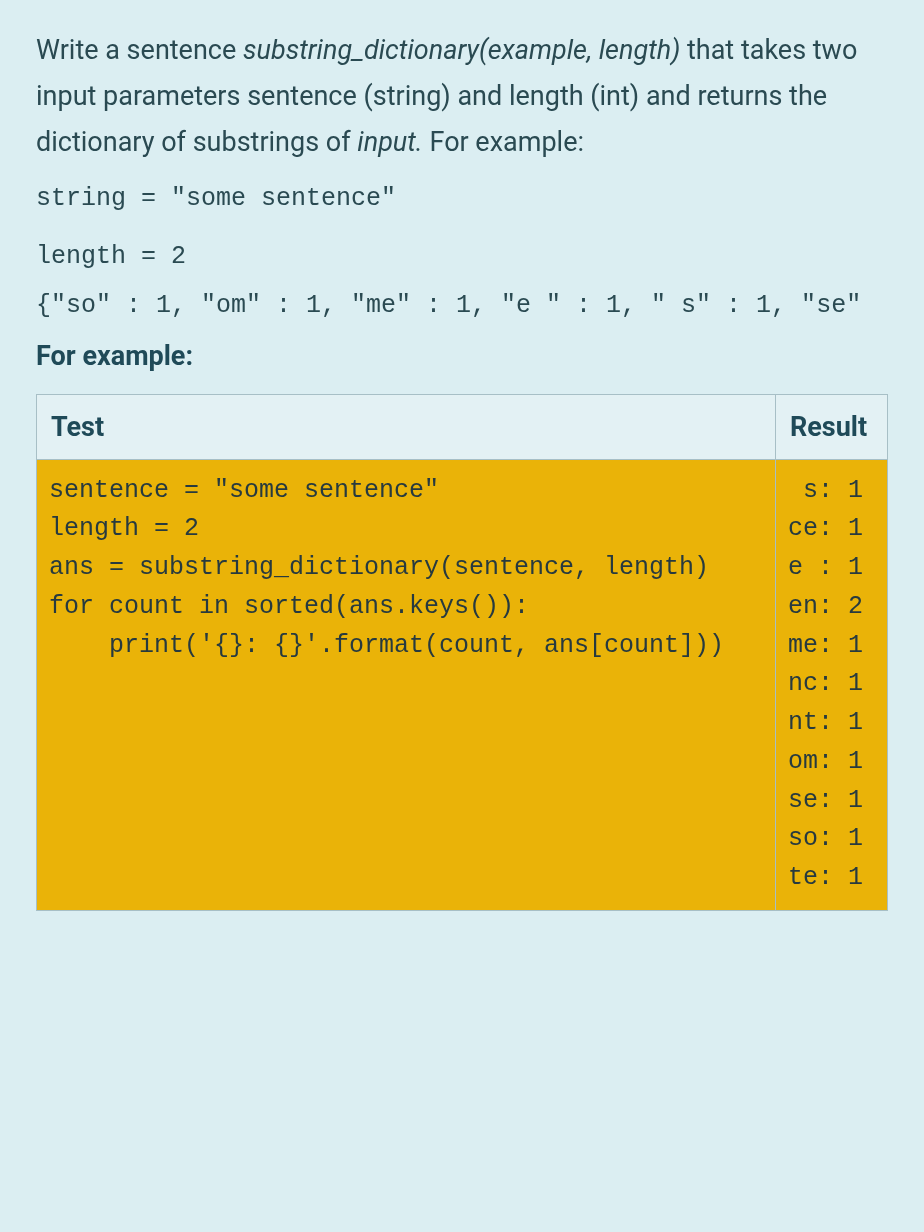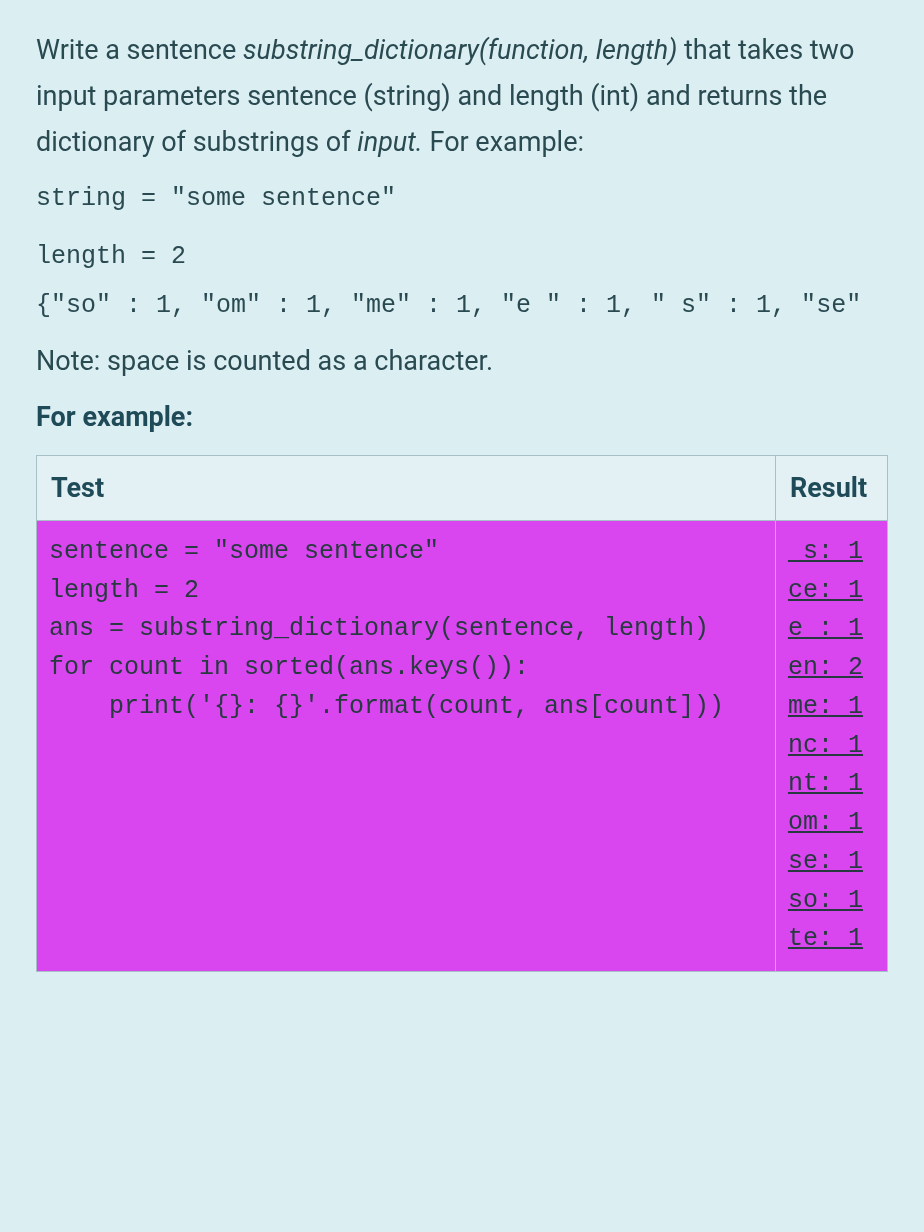--- a/index.html
+++ b/index.html
@@ -37,21 +37,21 @@
   }
   .for-example {
     font-size: 27px;
     font-weight: 700;
     color: #1f4a58;
     margin: 12px 0 22px 0;
   }
   table.example {
     border-collapse: collapse;
     width: 100%;
-    background: #d946ef;
+    background: #eab308;
     font-size: 24px;
   }
   table.example th, table.example td {
     border: 1px solid #a7bfc6;
     text-align: left;
     vertical-align: top;
   }
   table.example th {
     background: #e3f1f4;
     font-weight: 700;
@@ -62,39 +62,38 @@
   table.example td {
     padding: 12px 12px;
   }
   td.codecell, td.resultcell {
     font-family: "SFMono-Regular", Menlo, Consolas, "Liberation Mono", monospace;
     white-space: pre;
     font-size: 25px;
     line-height: 1.55;
     color: #273a3f;
   }
-  td.resultcell { text-align: left; text-decoration: underline; }
+  td.resultcell { text-align: left; }
 </style>
 </head>
 <body>
 
 <div class="page">
 
   <p class="intro">
-    <span>Write a sentence </span><span class="emphasis">substring_dictionary(function, length)</span><span> that takes two input parameters sentence (string) and length (int) and returns the dictionary of substrings of </span><span class="emphasis">input.</span><span> For example:</span>
+    <span>Write a sentence </span><span class="emphasis">substring_dictionary(example, length)</span><span> that takes two input parameters sentence (string) and length (int) and returns the dictionary of substrings of </span><span class="emphasis">input.</span><span> For example:</span>
   </p>
 
   <div class="codeblock">string = "some sentence"
 
 length = 2</div>
 
 
   <div class="codeblock">{"so" : 1, "om" : 1, "me" : 1, "e " : 1, " s" : 1, "se"</div>
 
-  <p class="note">Note: space is counted as a character.</p>
 
   <p class="for-example">For example:</p>
 
   <table class="example">
     <thead>
       <tr>
         <th>Test</th>
         <th>Result</th>
       </tr>
     </thead>

